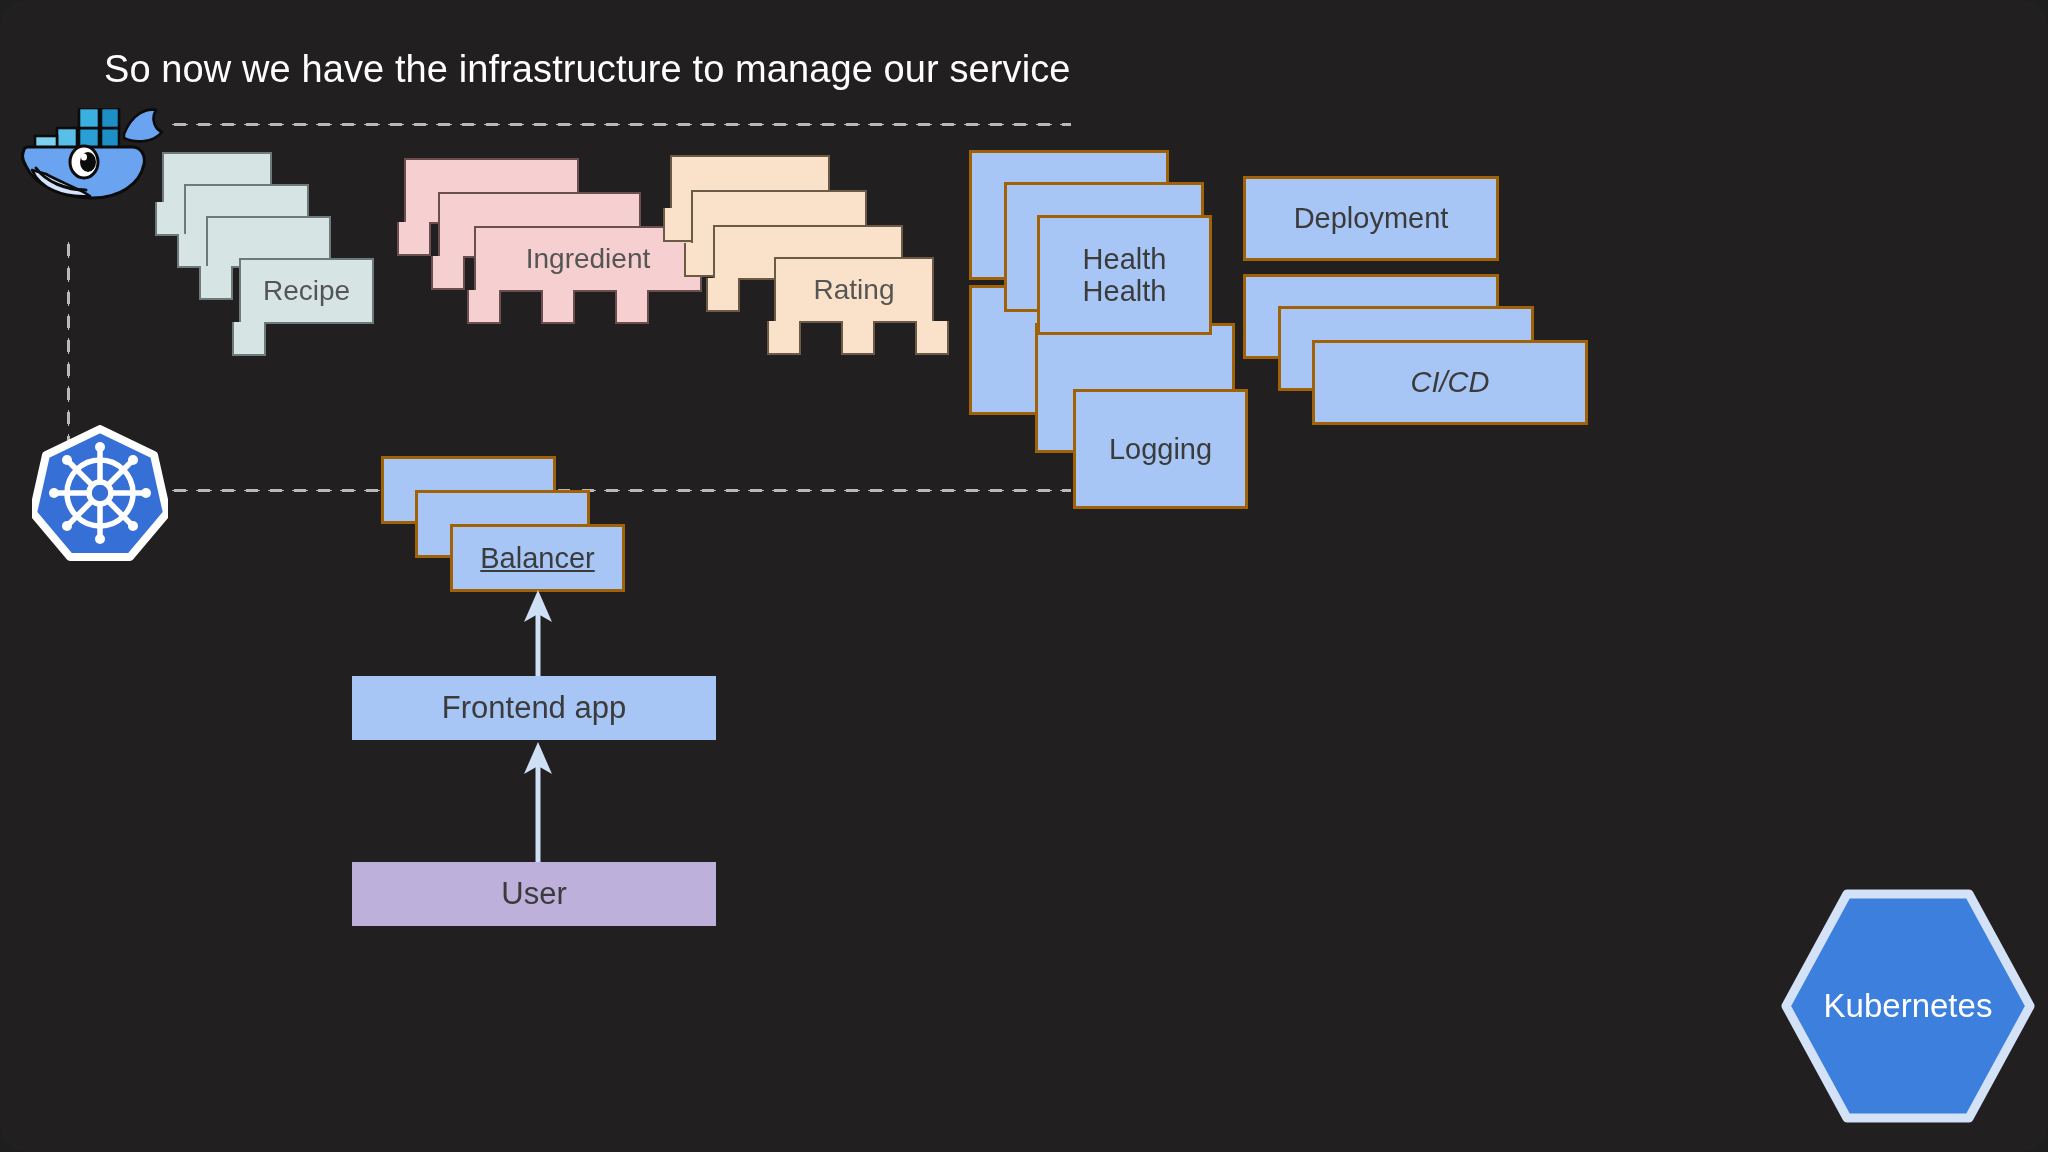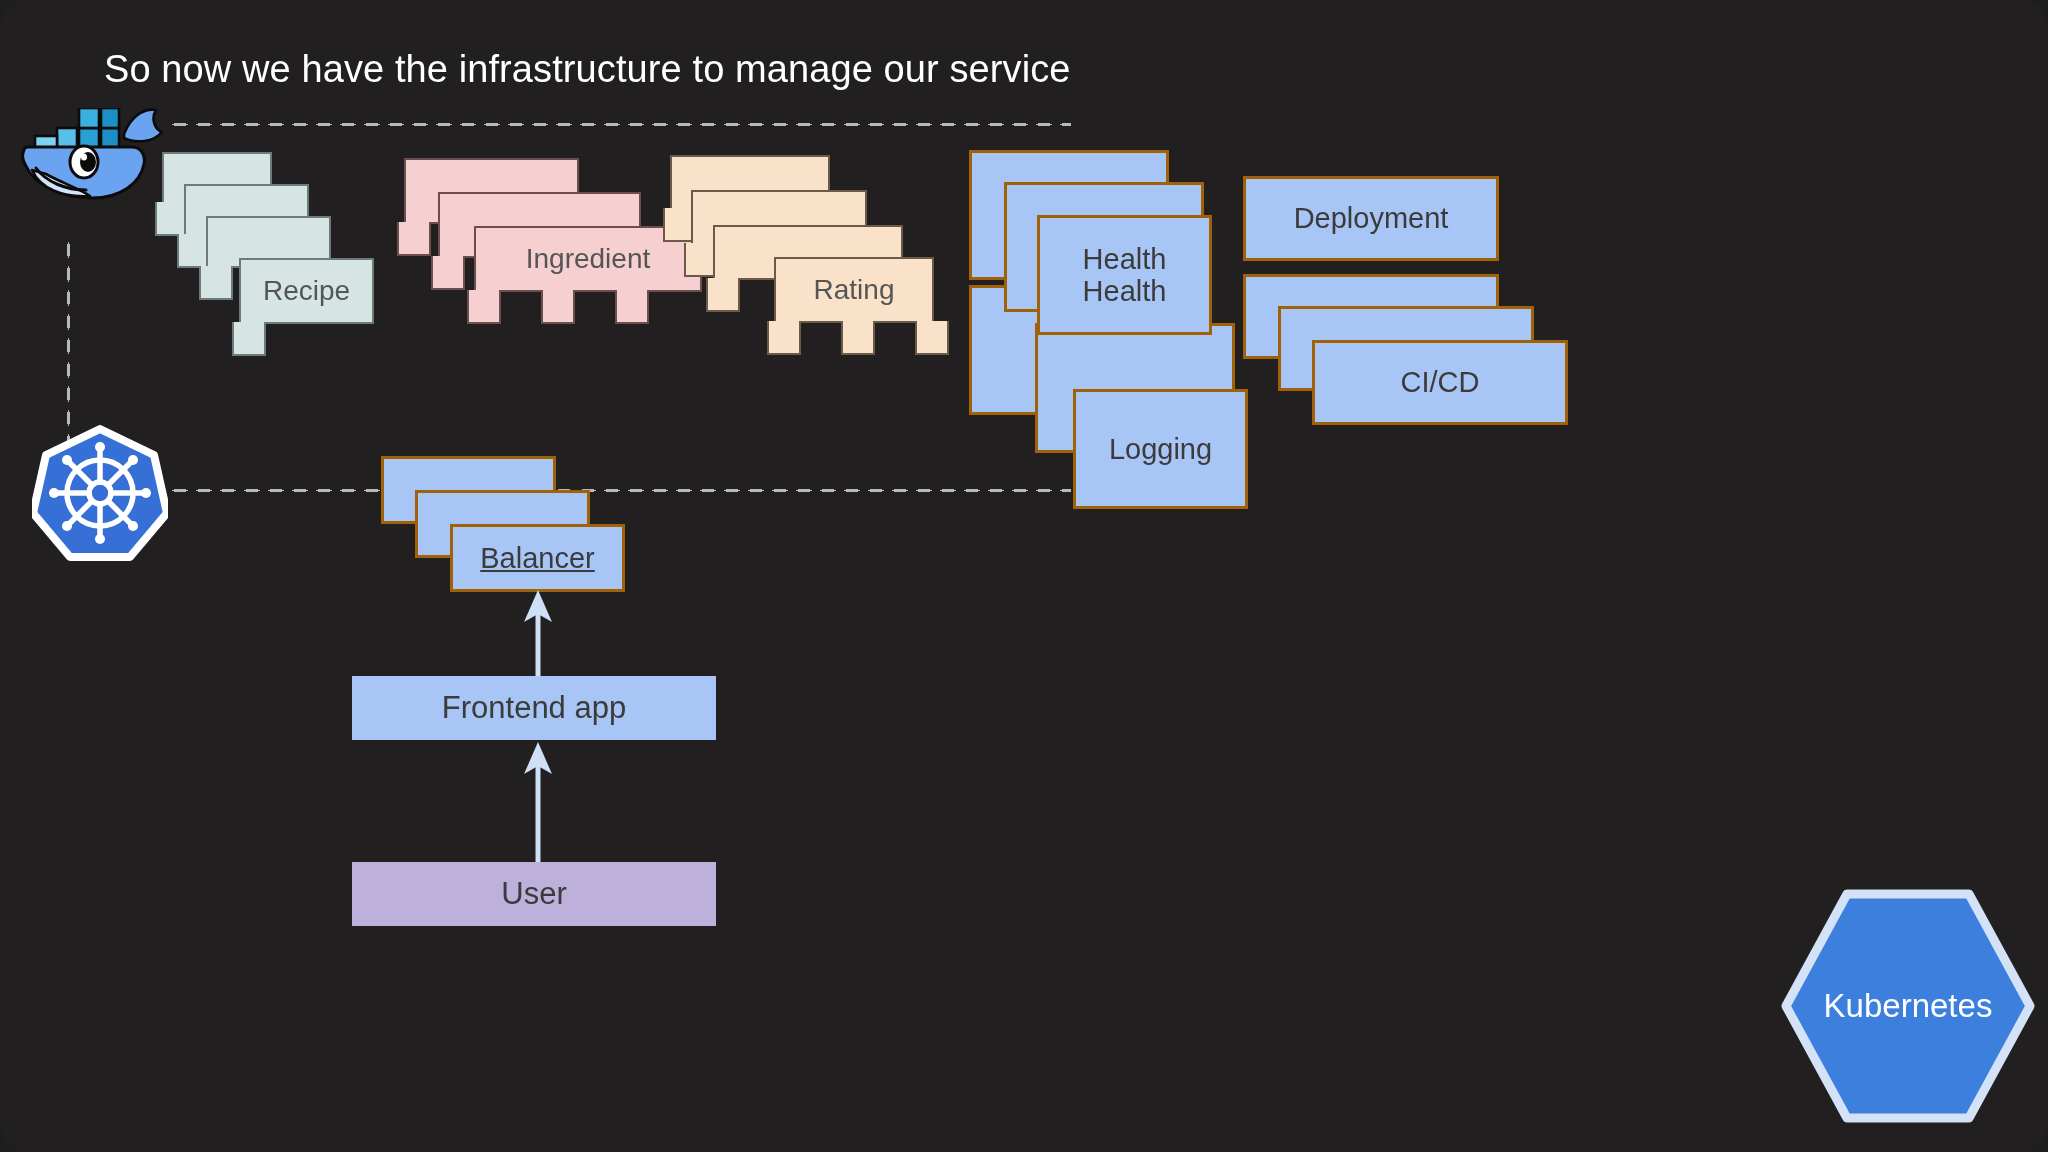--- a/index.html
+++ b/index.html
@@ -270,21 +270,21 @@
   <div class="node blue" style="left:1073px; top:389px; width:175px; height:120px;">
     <span>Logging</span>
   </div>
 
   <div class="node blue" style="left:1243px; top:176px; width:256px; height:85px;">
     <span>Deployment</span>
   </div>
 
   <div class="node blue" style="left:1243px; top:274px; width:256px; height:85px;"></div>
   <div class="node blue" style="left:1278px; top:306px; width:256px; height:85px;"></div>
-  <div class="node blue" style="left:1312px; top:340px; width:256px; height:85px;">
+  <div class="node blue" style="left:1312px; top:340px; width:276px; height:85px;font-style:italic;">
     <span>CI/CD</span>
   </div>
 
   <div class="node blue" style="left:381px; top:456px; width:175px; height:68px;"></div>
   <div class="node blue" style="left:415px; top:490px; width:175px; height:68px;"></div>
   <div class="node blue" style="left:450px; top:524px; width:175px; height:68px;text-decoration:underline;">
     <span>Balancer</span>
   </div>
 
   <div class="arrow" style="left:518px; top:586px; width:40px; height:90px;">

